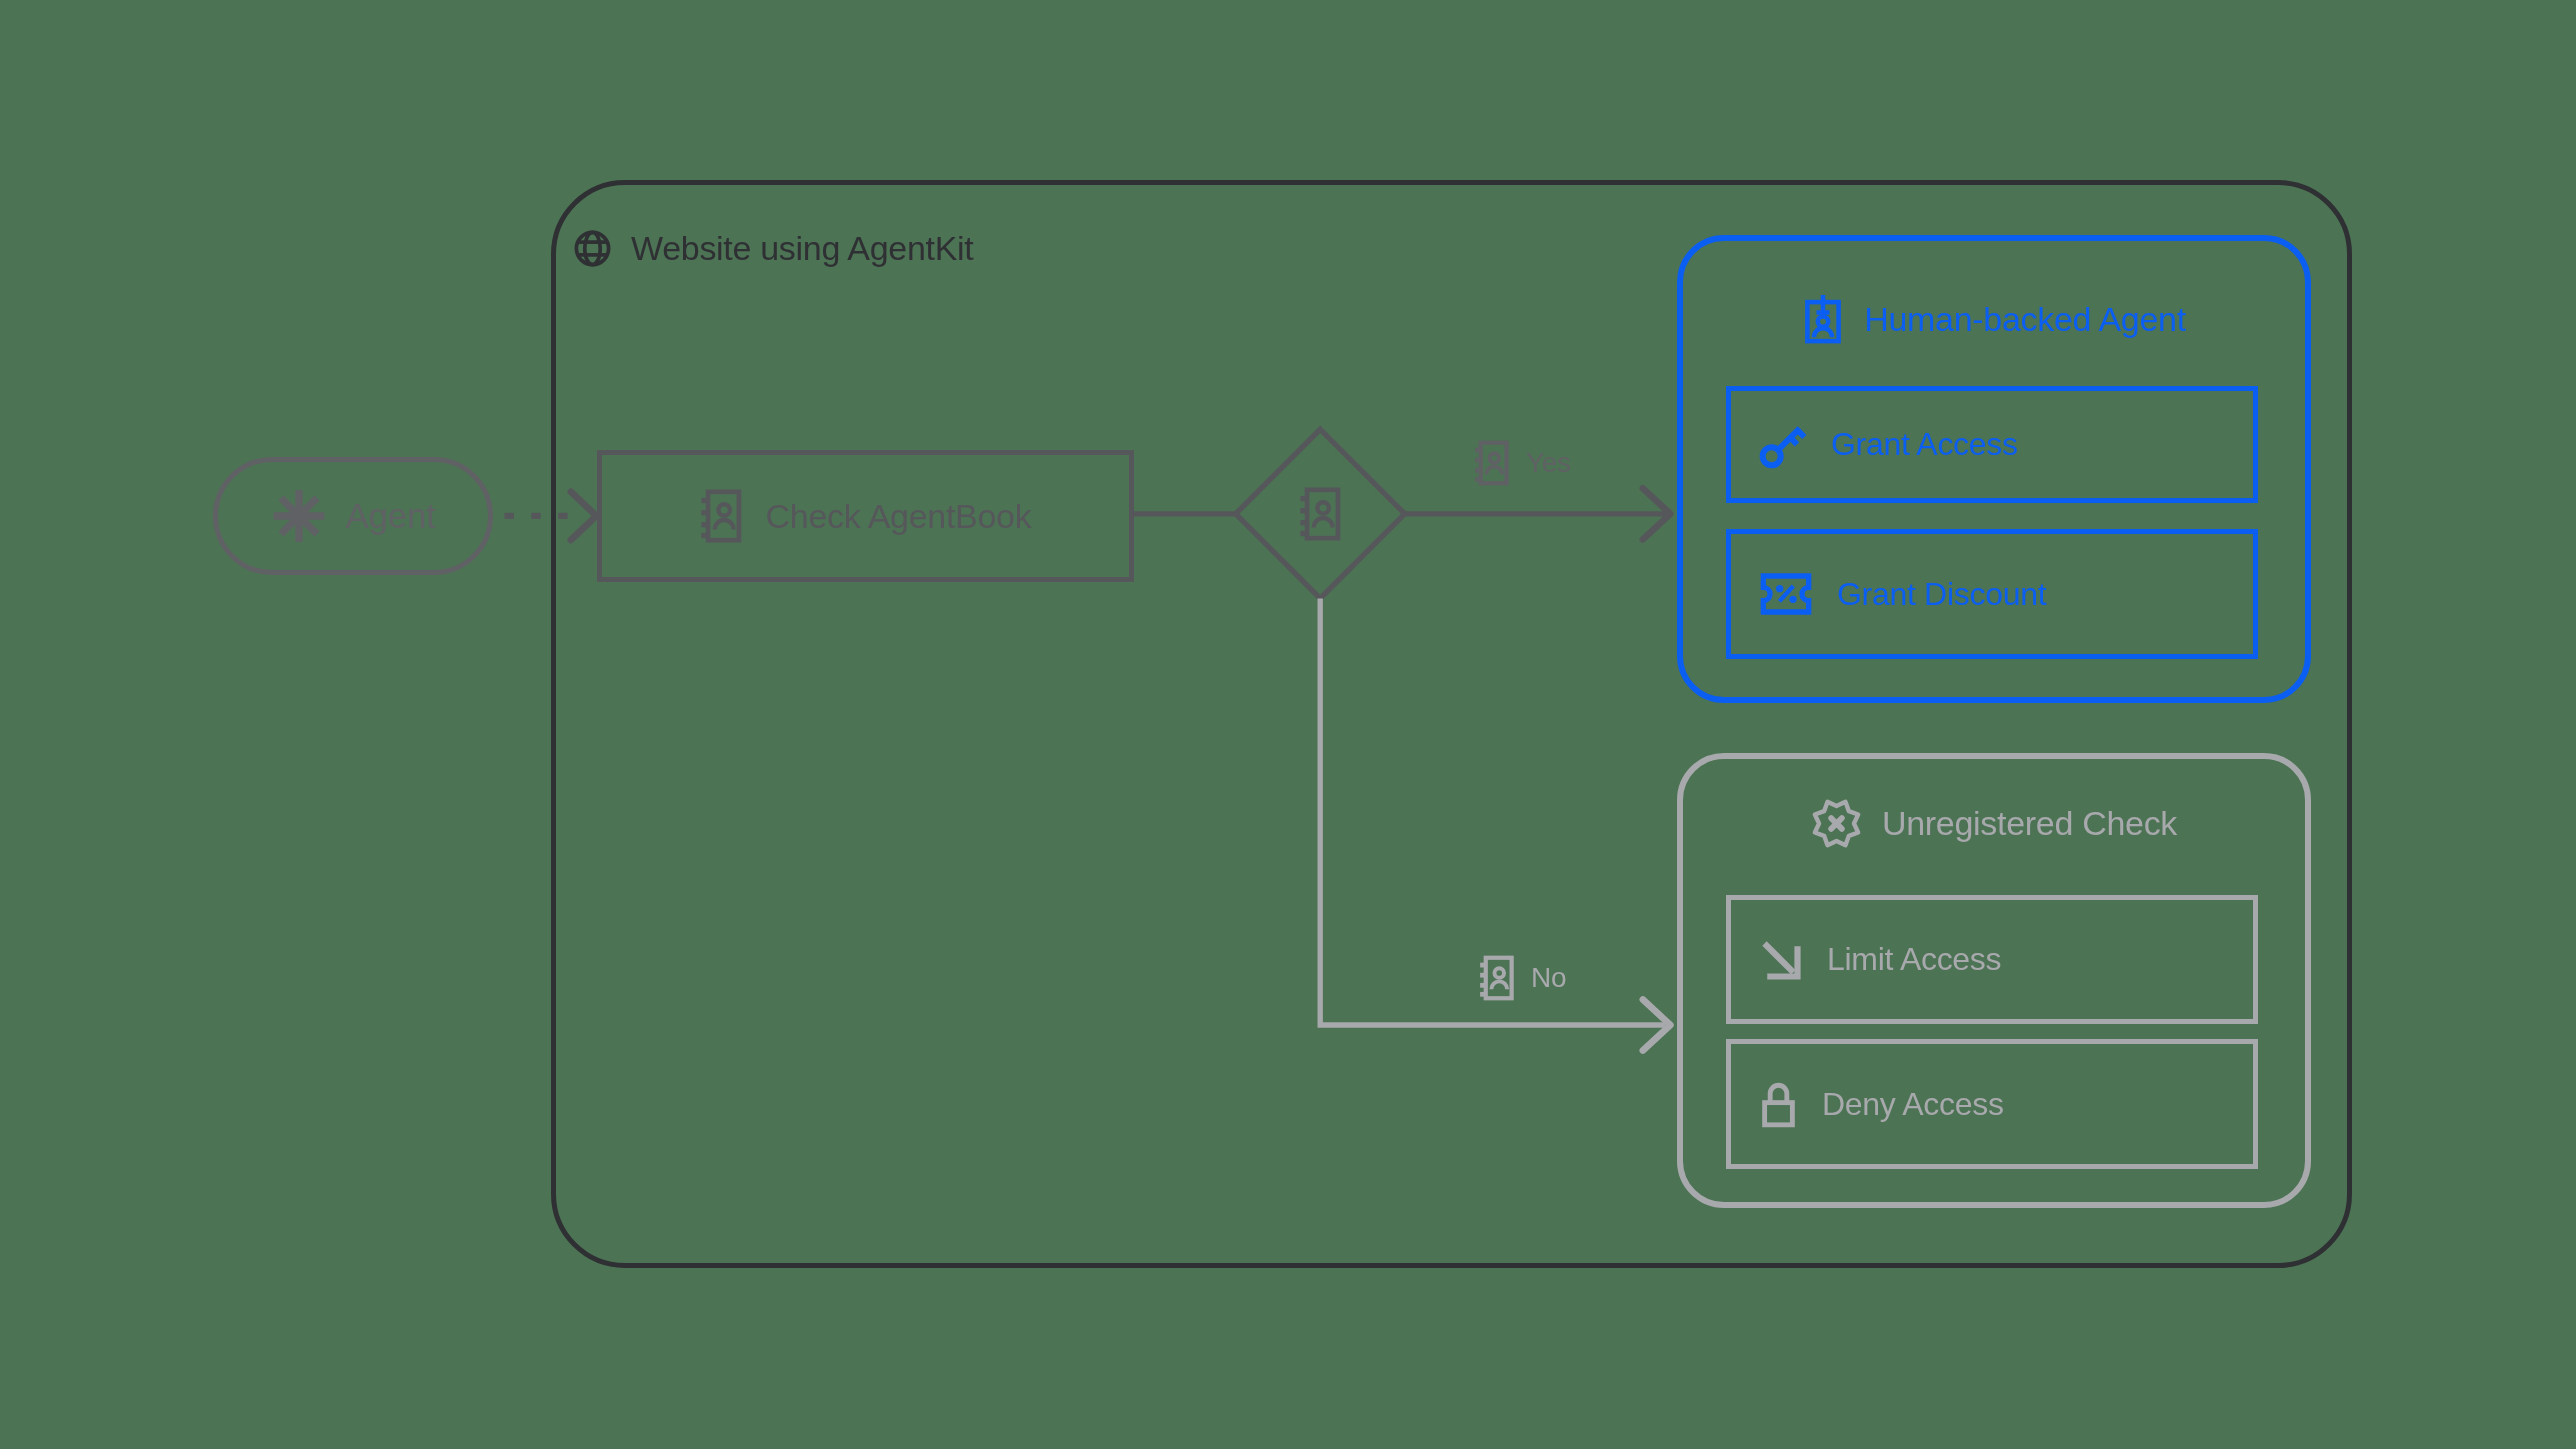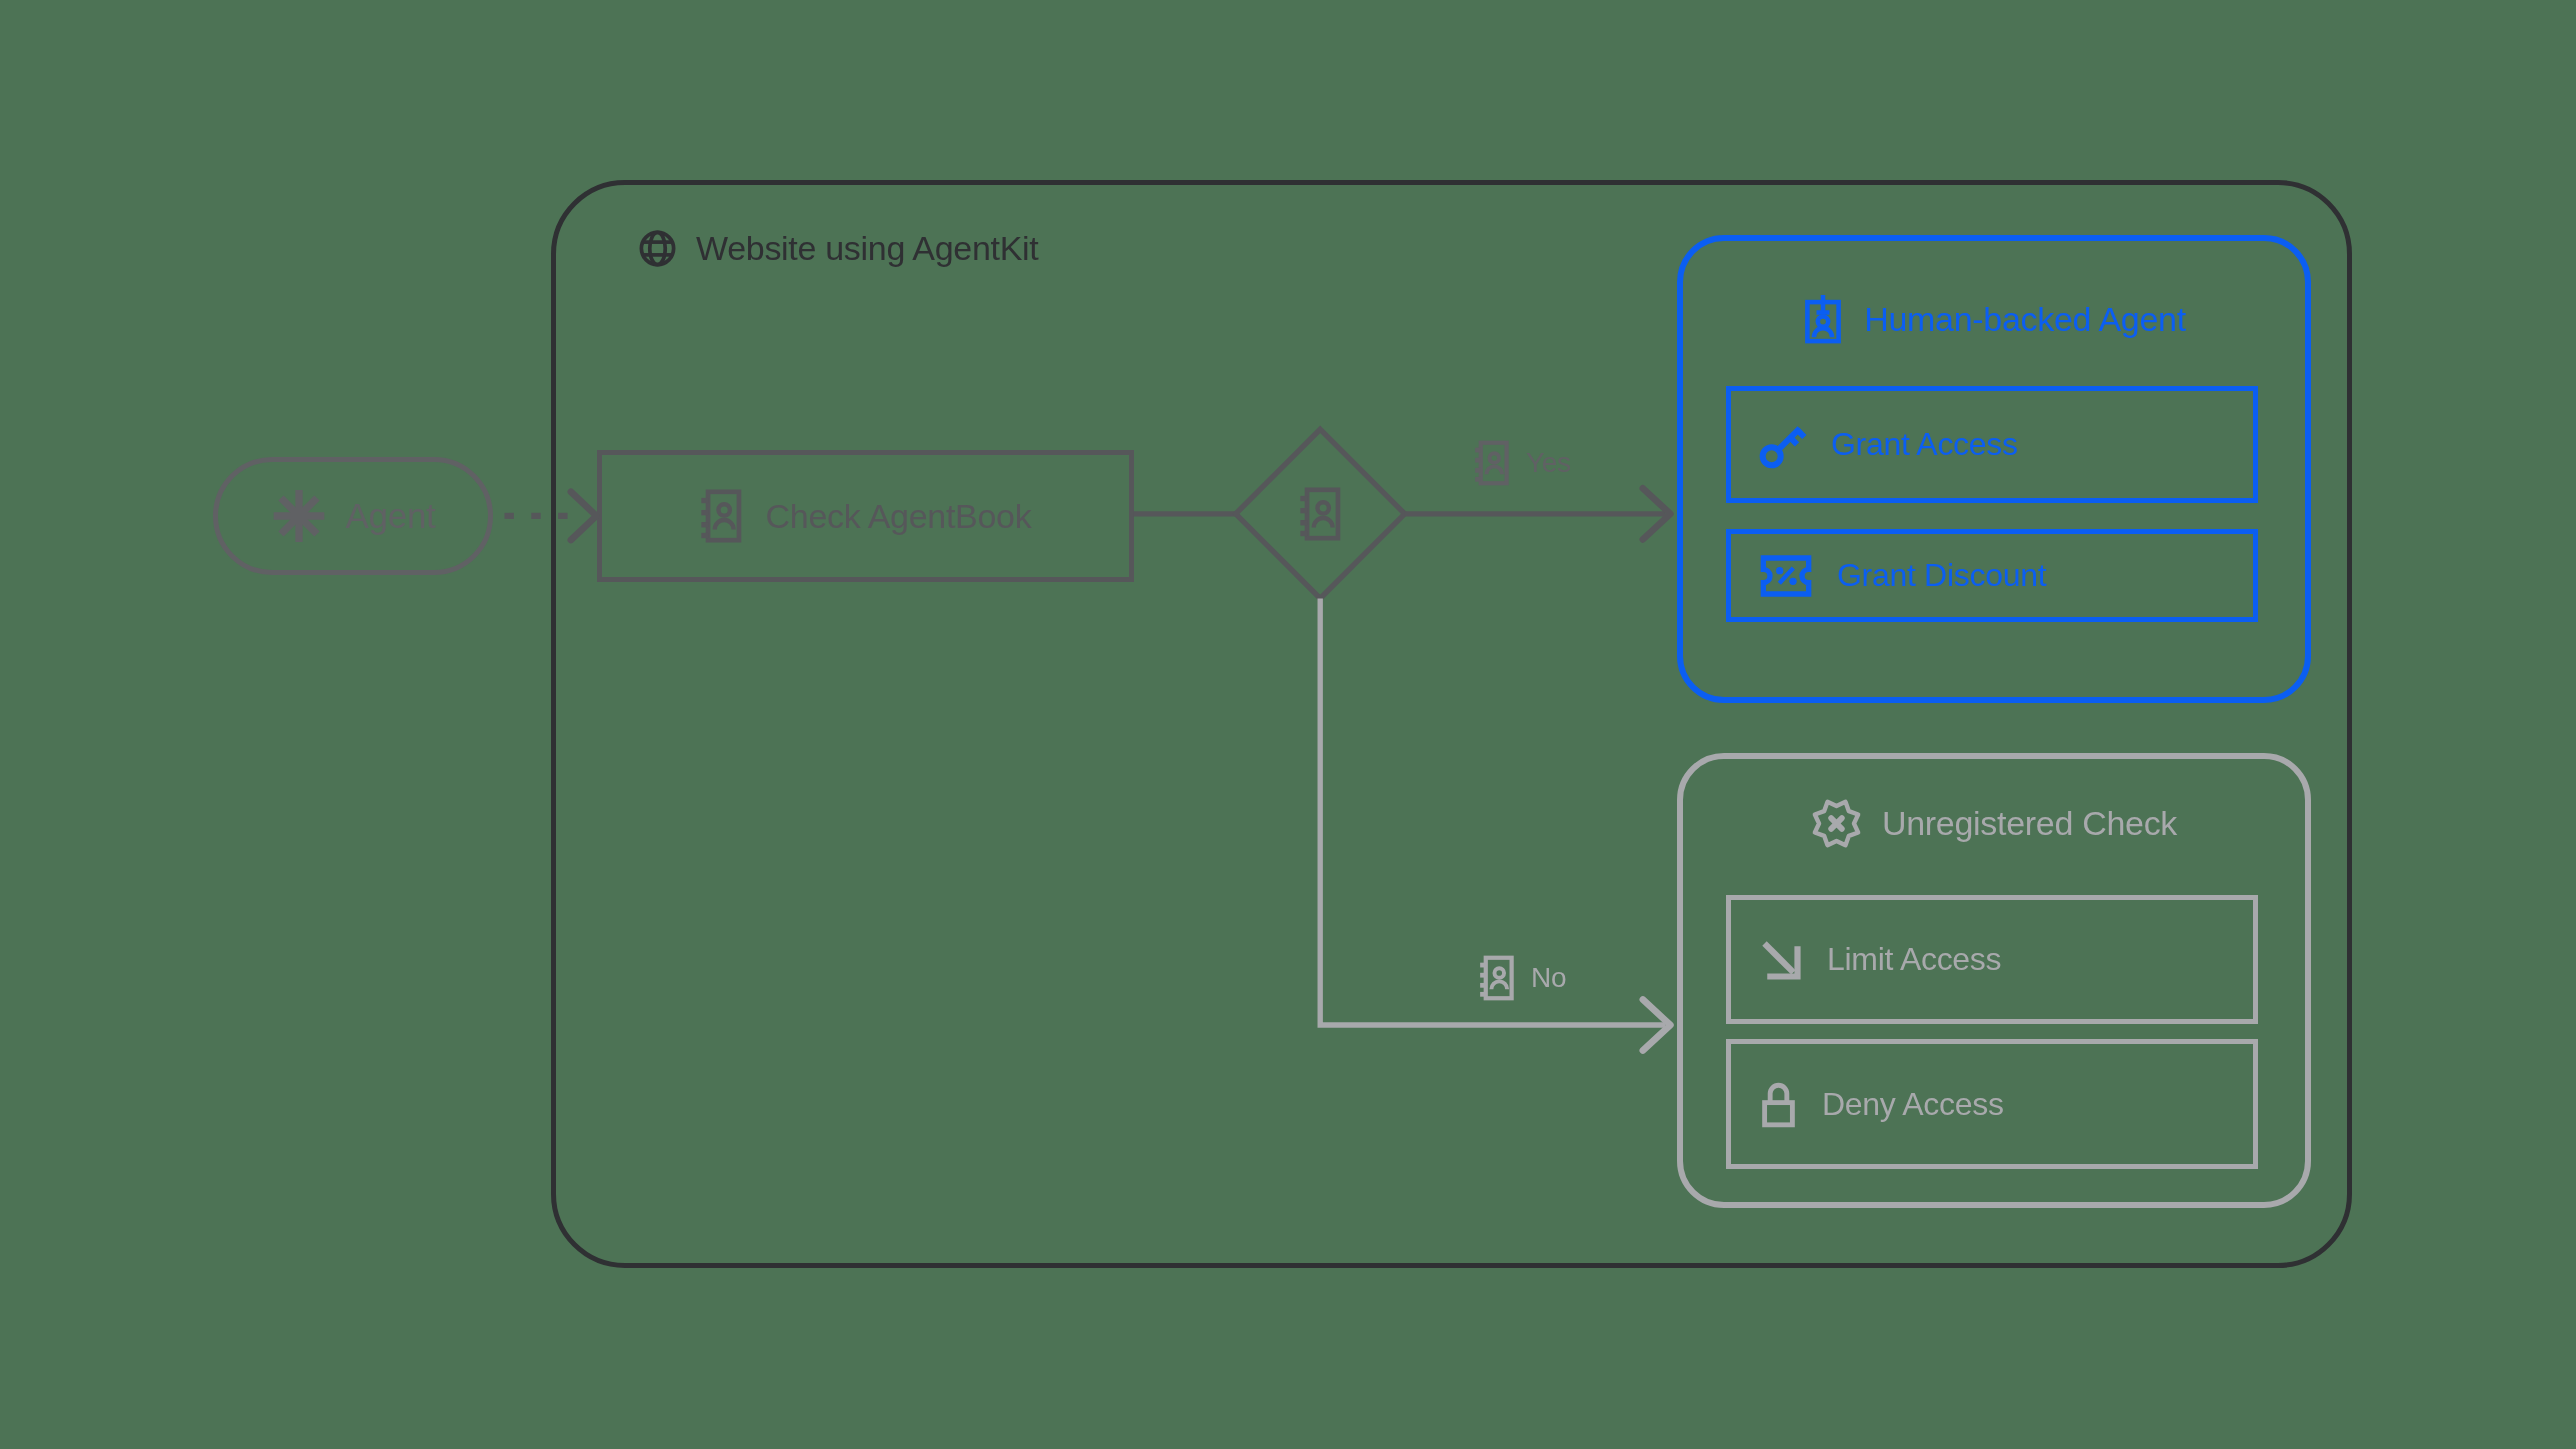--- a/index.html
+++ b/index.html
@@ -19,21 +19,21 @@
   .stroke-mid{stroke:var(--shape-gray);}
   .stroke-light{stroke:var(--light-gray);}
   .lw8{stroke-width:8;fill:none;}
   .chev{stroke-width:10;fill:none;stroke-linecap:round;stroke-linejoin:round;}
   .dash{stroke-width:9;stroke-dasharray:14 26;}
   .node{position:absolute;box-sizing:border-box;z-index:2;}
   .outer-frame{
     left:551px;top:180px;width:1801px;height:1088px;border:5.4px solid var(--frame-dark);
     border-radius:74px;z-index:1;
   }
-  .title-row{left:638px;top:227px;display:flex;align-items:center;gap:19px;color:var(--frame-dark);}
+  .title-row{left:573px;top:227px;display:flex;align-items:center;gap:19px;color:var(--frame-dark);}
   .title-row span{font-size:34px;line-height:43px;}
   .pill{
     left:213px;top:457px;width:280px;height:118px;border:5.4px solid var(--soft-gray);
     border-radius:59px;display:flex;align-items:center;justify-content:center;gap:19px;
     color:var(--soft-gray);
   }
   .pill span{font-size:35px;}
   .rect-node{
     left:597px;top:450px;width:537px;height:132px;border:5.4px solid var(--shape-gray);
     display:flex;align-items:center;justify-content:center;gap:23px;color:var(--shape-gray);
@@ -54,21 +54,21 @@
   .action-box{
     position:absolute;left:43px;width:532px;border-width:5.4px;border-style:solid;
     box-sizing:border-box;display:flex;align-items:center;padding-left:28px;gap:24px;
   }
   .action-box span{font-size:32px;}
   .group-blue .action-box{border-color:var(--accent-blue);}
   .group-gray .action-box{border-color:var(--light-gray);}
   .hb-header{top:52px;}
   .ua-header{top:39px;}
   .act-1{top:145px;height:117px;}
-  .act-2{top:288px;height:93px;}
+  .act-2{top:288px;height:130px;}
   .act-3{top:136px;height:129px;}
   .act-4{top:280px;height:130px;}
   .icon{display:block;}
   .icon *{stroke:currentColor;fill:none;}
   .icon .fil{fill:currentColor;stroke:none;}
 </style>
 </head>
 <body>
 
 <div class="canvas">

